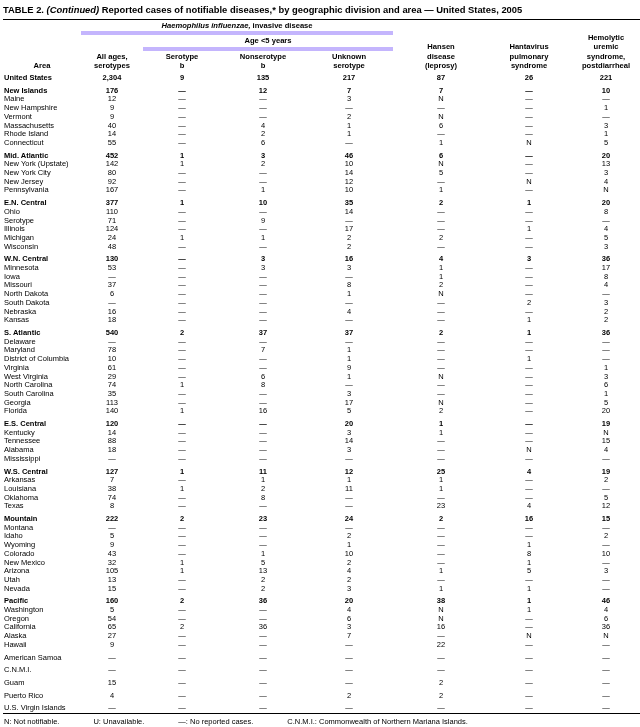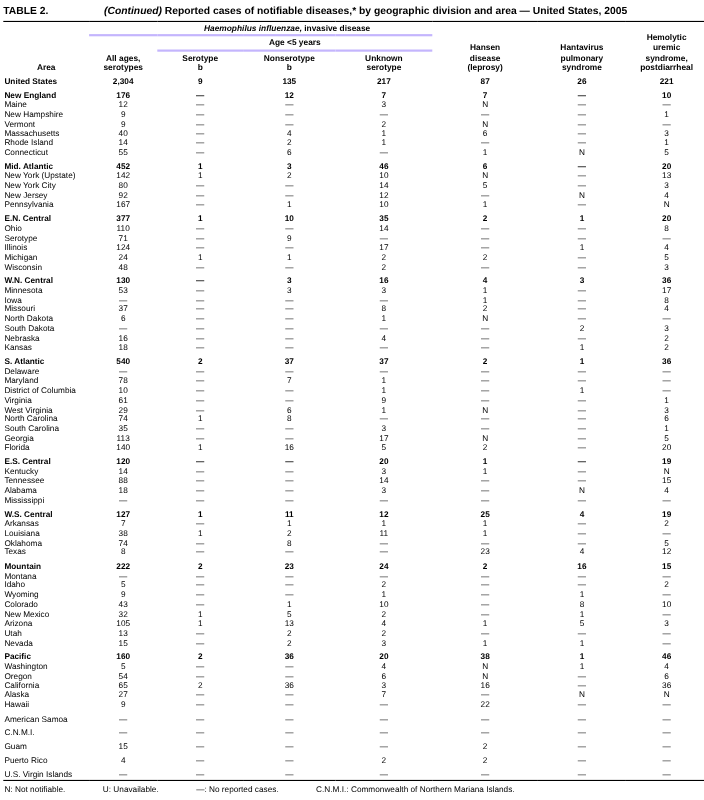--- a/index.html
+++ b/index.html
@@ -3,32 +3,32 @@
 <meta charset="utf-8">
 <style>
   * { margin: 0; padding: 0; box-sizing: border-box; }
   html, body { background: #fff; }
   body {
     width: 640px; height: 727px; overflow: hidden;
     color: #000; font-family: "Liberation Sans", sans-serif;
   }
   .page { padding: 4px 3px 0 3px; }
   .title { font-size: 9.4px; font-weight: 700; white-space: nowrap; margin-bottom: 4px; }
-  .i { font-style: italic; margin-left: 48px; }
+  .i { font-style: italic; }
   table {
     width: 100%; table-layout: fixed; border-collapse: collapse;
     border-top: 1px solid #000; border-bottom: 1px solid #000;
   }
   thead th {
     font-size: 7.6px; line-height: 1.22; font-weight: 700;
     vertical-align: bottom; text-align: center; padding: 1px 1px 2px 1px;
   }
   th.pre { white-space: pre-line; }
   th.area-h { text-align: center; padding-left: 1px; }
-  th.rule { border-bottom: 2px solid #c4b5fd; padding-bottom: 1px; }
+  th.rule { border-bottom: 4px solid #c4b5fd; padding-bottom: 1px; }
   tbody td {
     font-size: 7.5px; line-height: 8.7px; padding: 0;
     text-align: center; white-space: nowrap; overflow: hidden;
   }
   tbody td.area { text-align: left; padding-left: 1px; }
   tbody tr.bold td { font-weight: 700; }
   tbody tr.group-start td { padding-top: 4px; }
   tbody tr:first-child td { padding-top: 2px; }
   .footnotes { display: flex; gap: 34px; font-size: 7.5px; padding: 3px 1px 0 1px; white-space: nowrap; align-items: flex-end; }
 </style>
@@ -84,21 +84,21 @@
           <td class="area">United States</td>
           <td class="num">2,304</td>
           <td class="num">9</td>
           <td class="num">135</td>
           <td class="num">217</td>
           <td class="num">87</td>
           <td class="num">26</td>
           <td class="num">221</td>
         </tr>
         <tr class="bold group-start">
-          <td class="area">New England</td>
+          <td class="area">New Islands</td>
           <td class="num">176</td>
           <td class="num">—</td>
           <td class="num">12</td>
           <td class="num">7</td>
           <td class="num">7</td>
           <td class="num">—</td>
           <td class="num">10</td>
         </tr>
         <tr class="">
           <td class="area">Maine</td>

